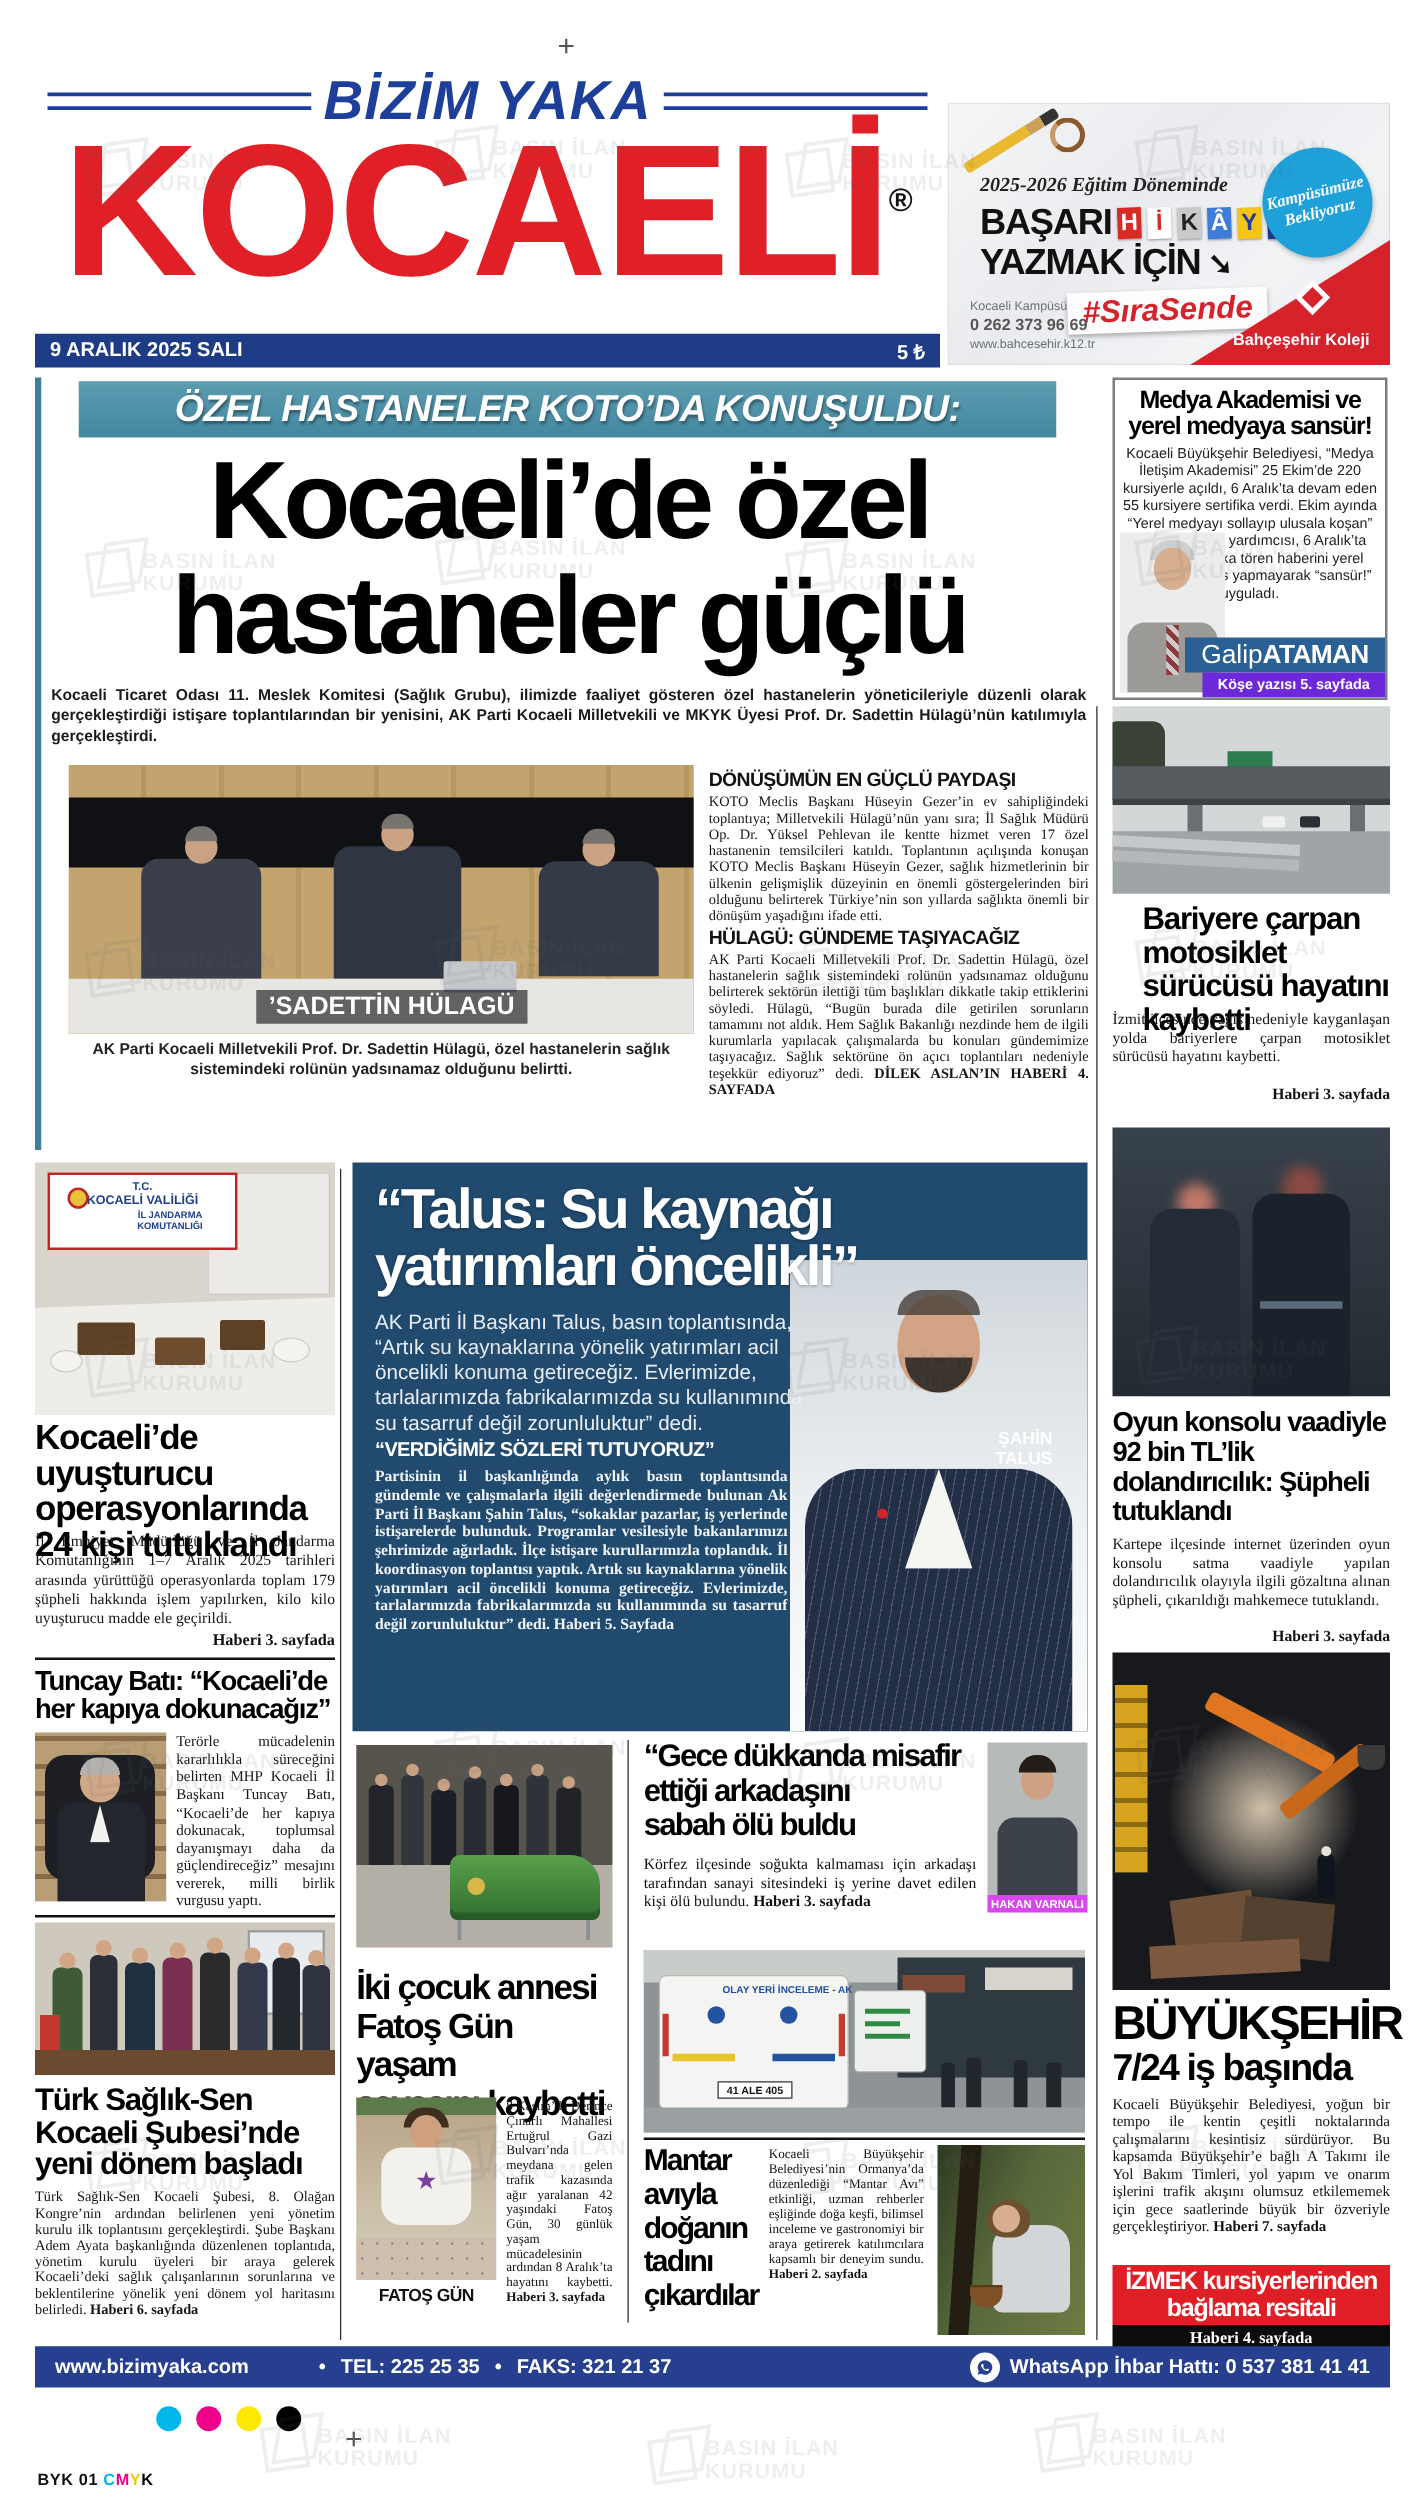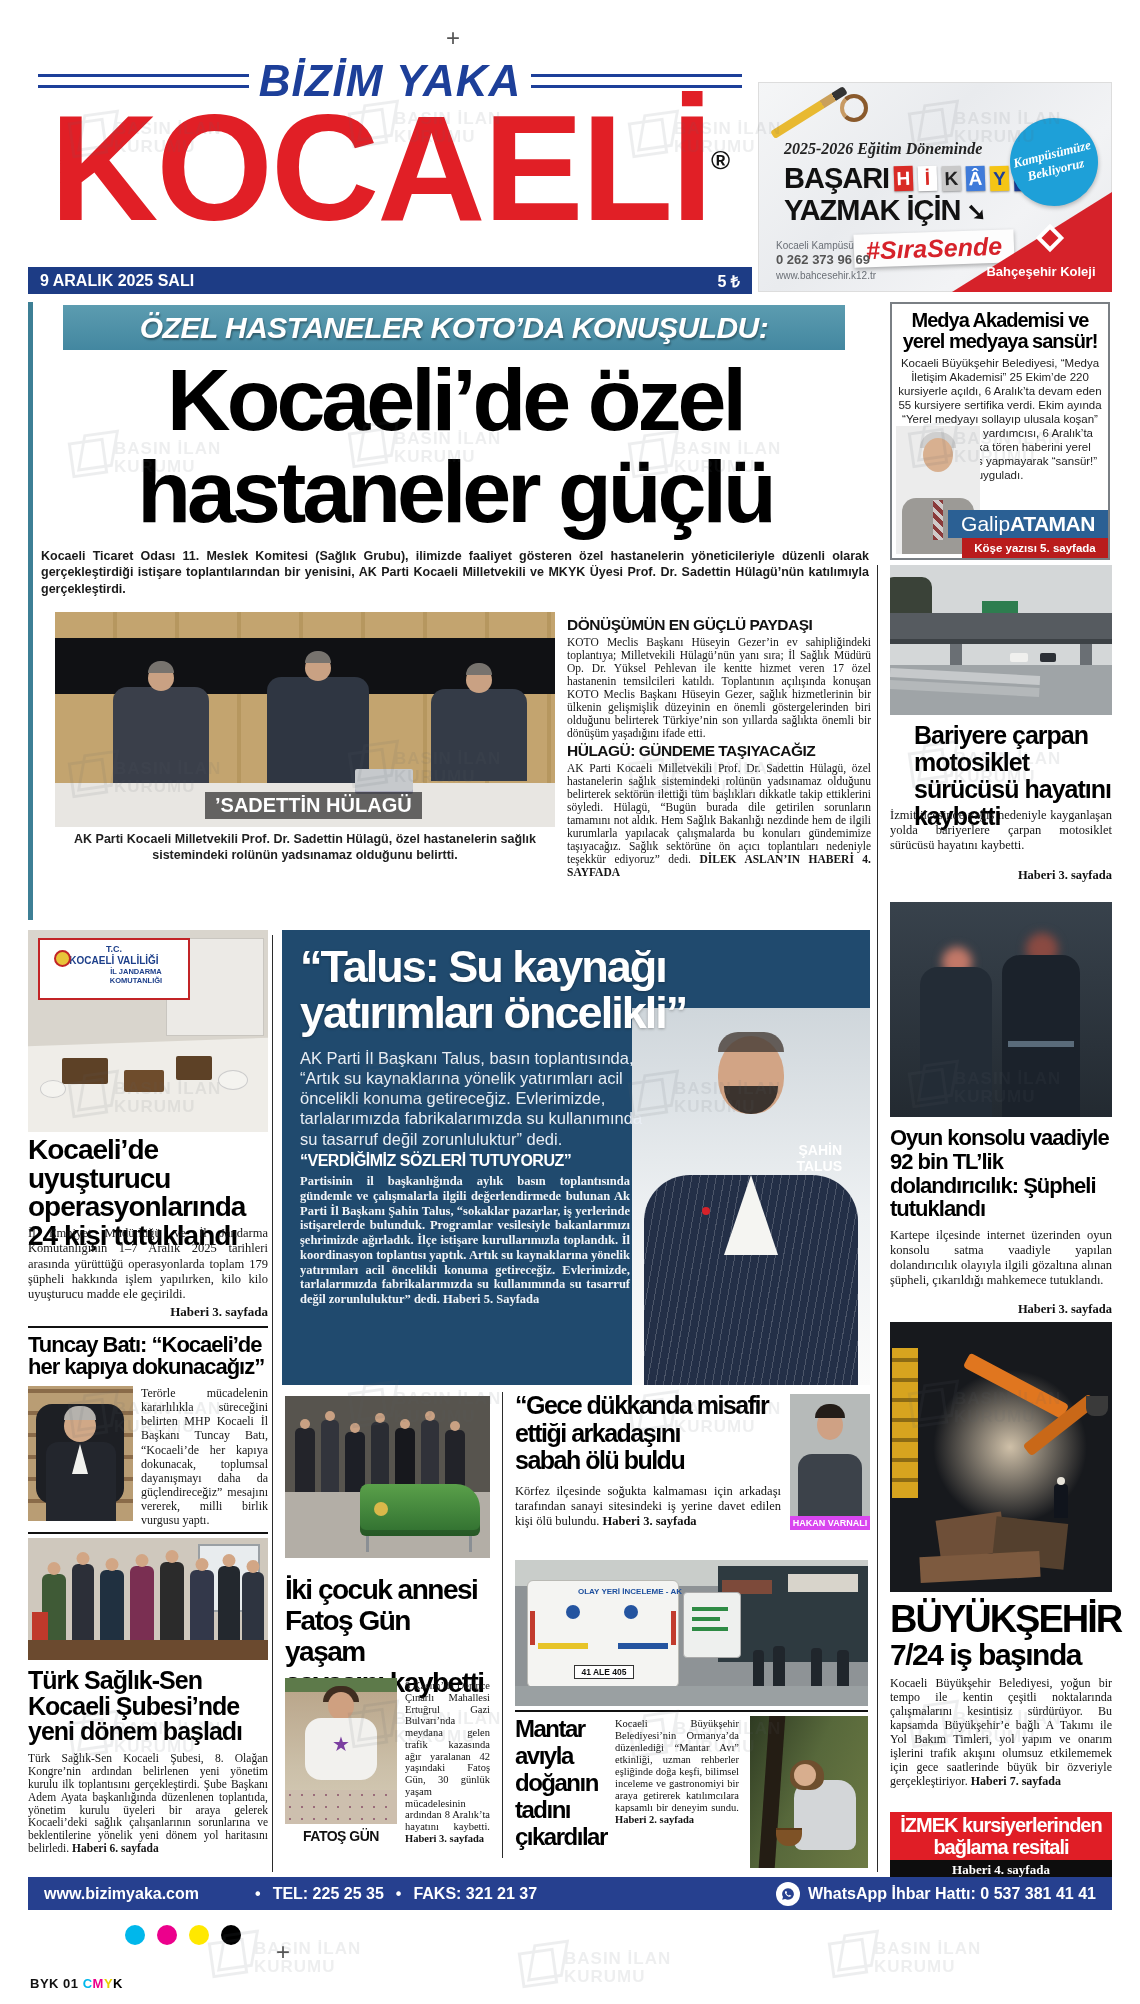--- a/index.html
+++ b/index.html
@@ -185,21 +185,21 @@
   .mbody2{margin-top:4px;padding:0 6px;font-size:11.5px;line-height:1.22;text-align:center;color:#222;}
   .aphoto{position:absolute;left:4px;bottom:4px;width:84px;height:128px;background:#ececec;overflow:hidden;}
   .ap-head{position:absolute;left:27px;top:12px;width:30px;height:34px;border-radius:50%;background:#d8b090;}
   .ap-hair{position:absolute;left:24px;top:6px;width:36px;height:16px;border-radius:16px 16px 0 0;background:#cfcfcf;}
   .ap-jacket{position:absolute;left:6px;bottom:0;width:72px;height:56px;border-radius:14px 14px 0 0;background:#9c9a96;}
   .ap-tie{position:absolute;left:37px;bottom:14px;width:10px;height:40px;
         background:repeating-linear-gradient(45deg,#8a3a3a 0 4px,#cfc9c9 4px 8px);}
   .aband{position:absolute;right:0;bottom:20px;width:160px;height:28px;background:#2b6094;color:#fff;
         display:flex;align-items:center;justify-content:center;font-size:21px;}
   .aband b{font-weight:bold;letter-spacing:-0.5px;}
-  .aband2{position:absolute;right:0;bottom:0;width:146px;height:20px;background:#b91c1c;color:#fff;
+  .aband2{position:absolute;right:0;bottom:0;width:146px;height:20px;background:#6d28d9;color:#fff;
         font-weight:bold;font-size:11.5px;text-align:center;line-height:20px;}
   .hwy{position:absolute;left:0;top:263px;width:222px;height:150px;background:#d4d7d8;overflow:hidden;}
   .hw-tree{position:absolute;left:-6px;top:12px;width:48px;height:64px;border-radius:10px;background:#3a4238;}
   .hw-deck{position:absolute;left:0;top:48px;width:100%;height:26px;background:#565b60;border-bottom:5px solid #3c4145;}
   .hw-sign{position:absolute;left:92px;top:36px;width:36px;height:13px;background:#2e7d4f;}
   .hw-col1,.hw-col2{position:absolute;top:79px;width:12px;height:26px;background:#6a6f74;}
   .hw-car1{position:absolute;left: 120px;top:88px;width:18px;height:9px;background:#f0f0ee;border-radius:2px;}
   .hw-car2{position:absolute;left:150px;top:88px;width:16px;height:9px;background:#2c3036;border-radius:2px;}
   .hw-road{position:absolute;left:0;bottom:0;width:100%;height:50px;background:#9fa4a7;}
   .hw-rail{position:absolute;left:0;bottom:34px;width:150px;height:9px;background:#c6c9cb;box-shadow:0 12px 0 #b4b8ba;transform:rotate(3deg);}

